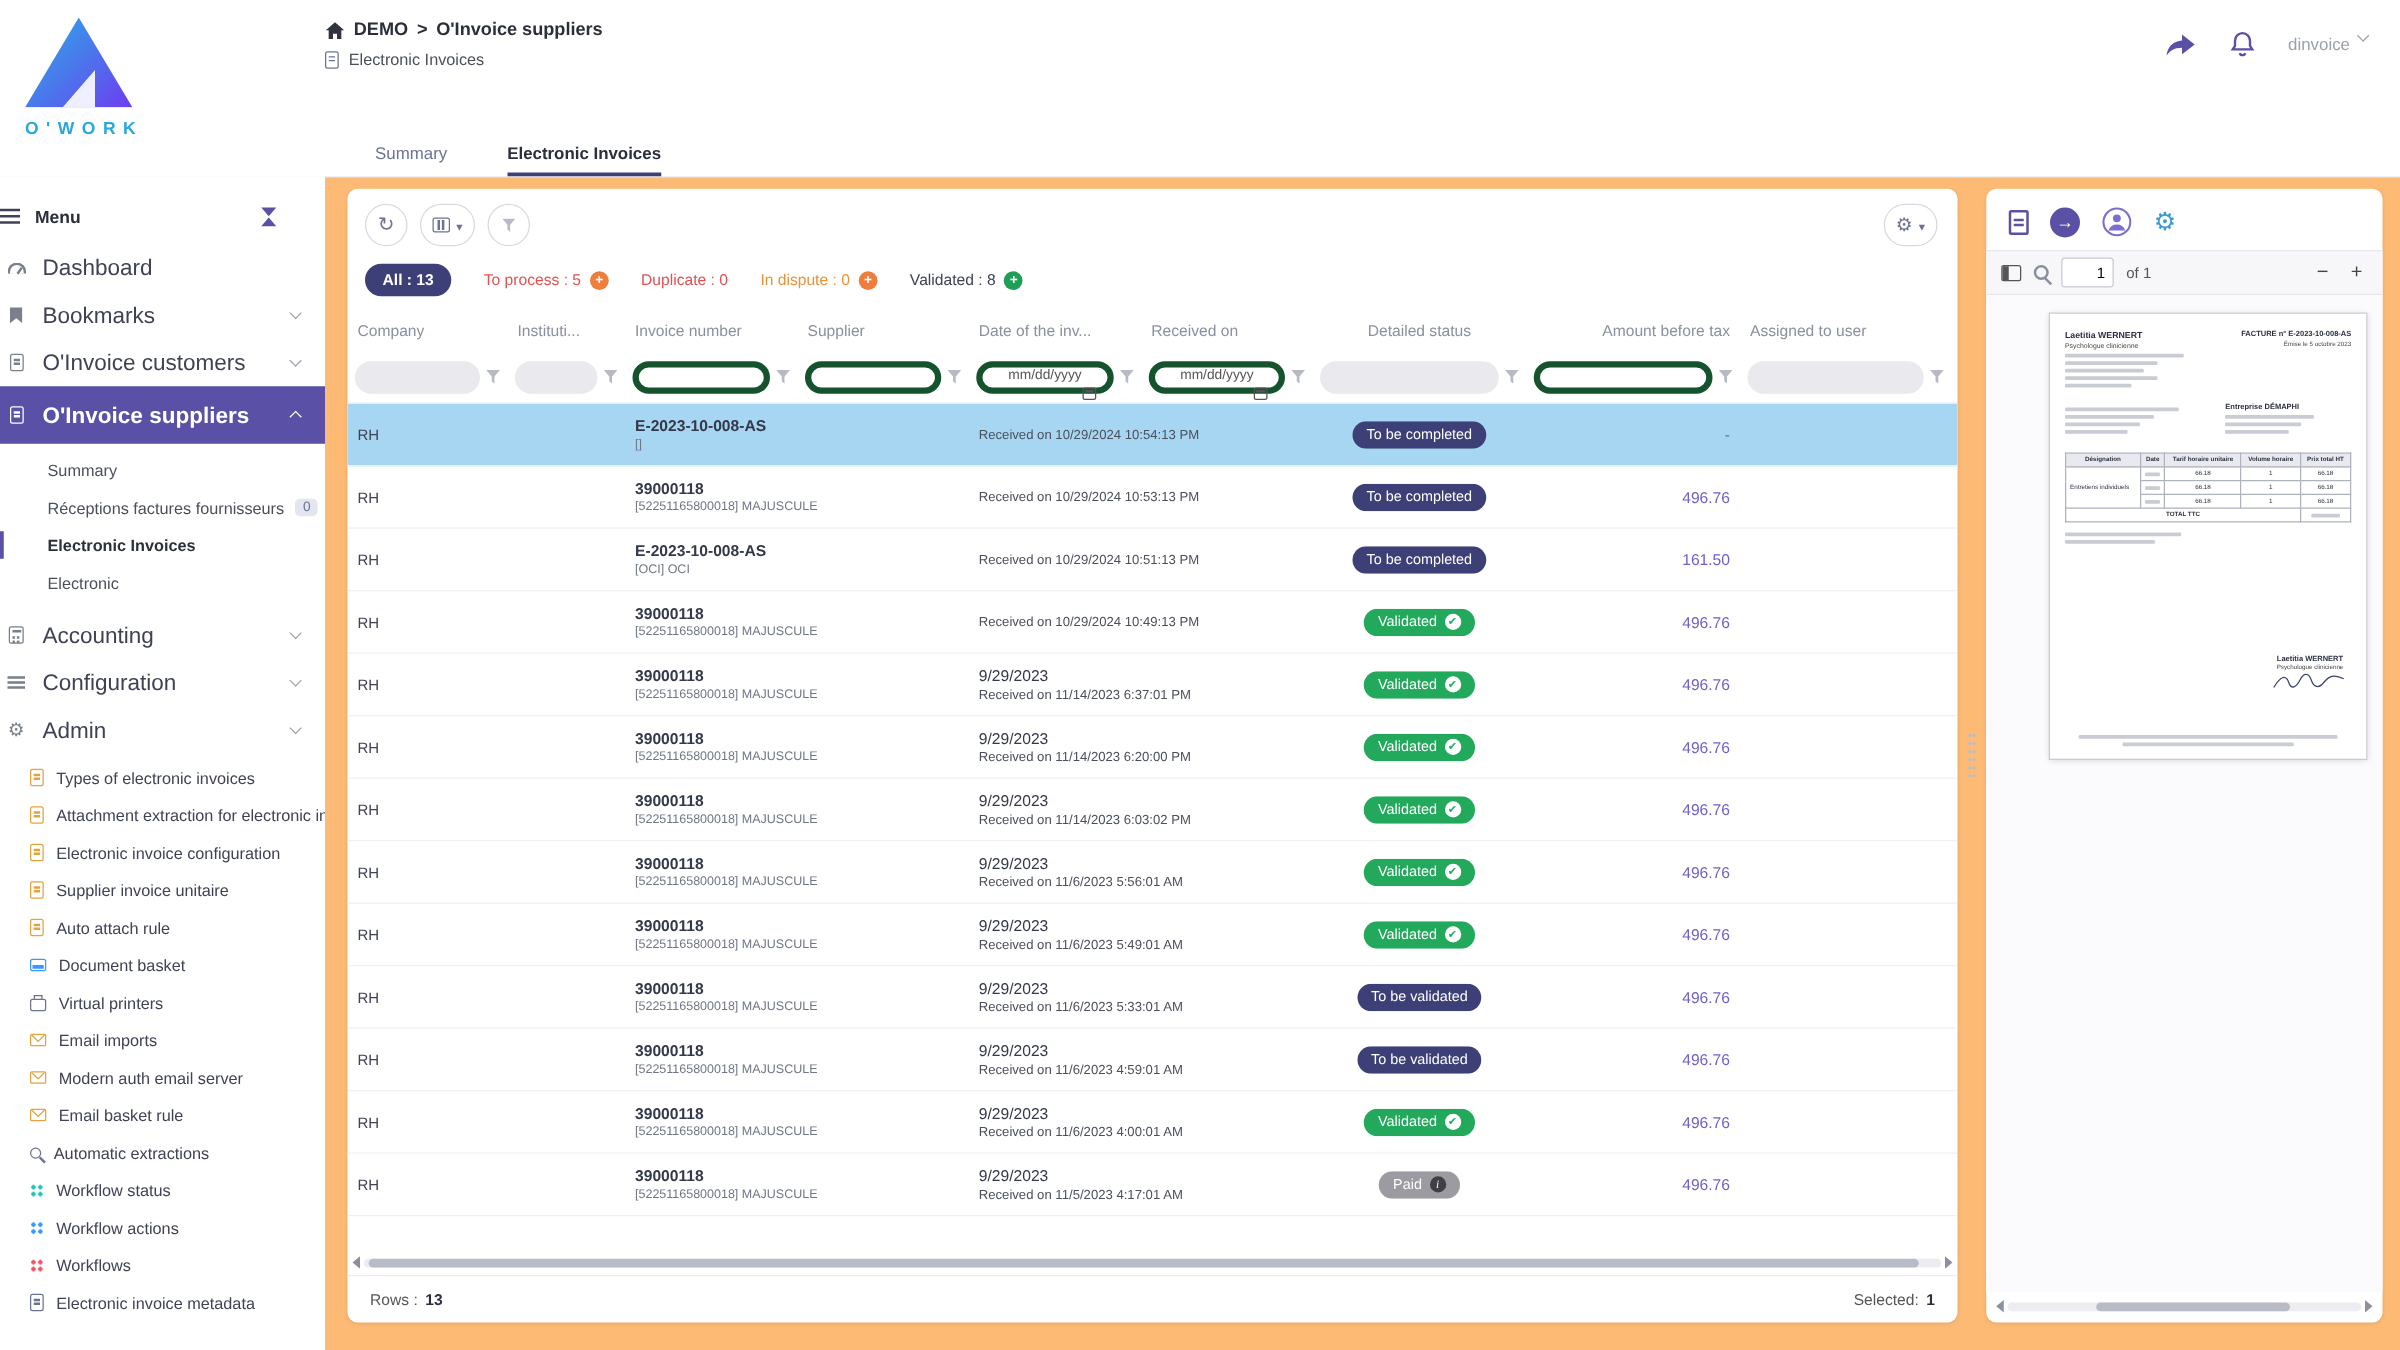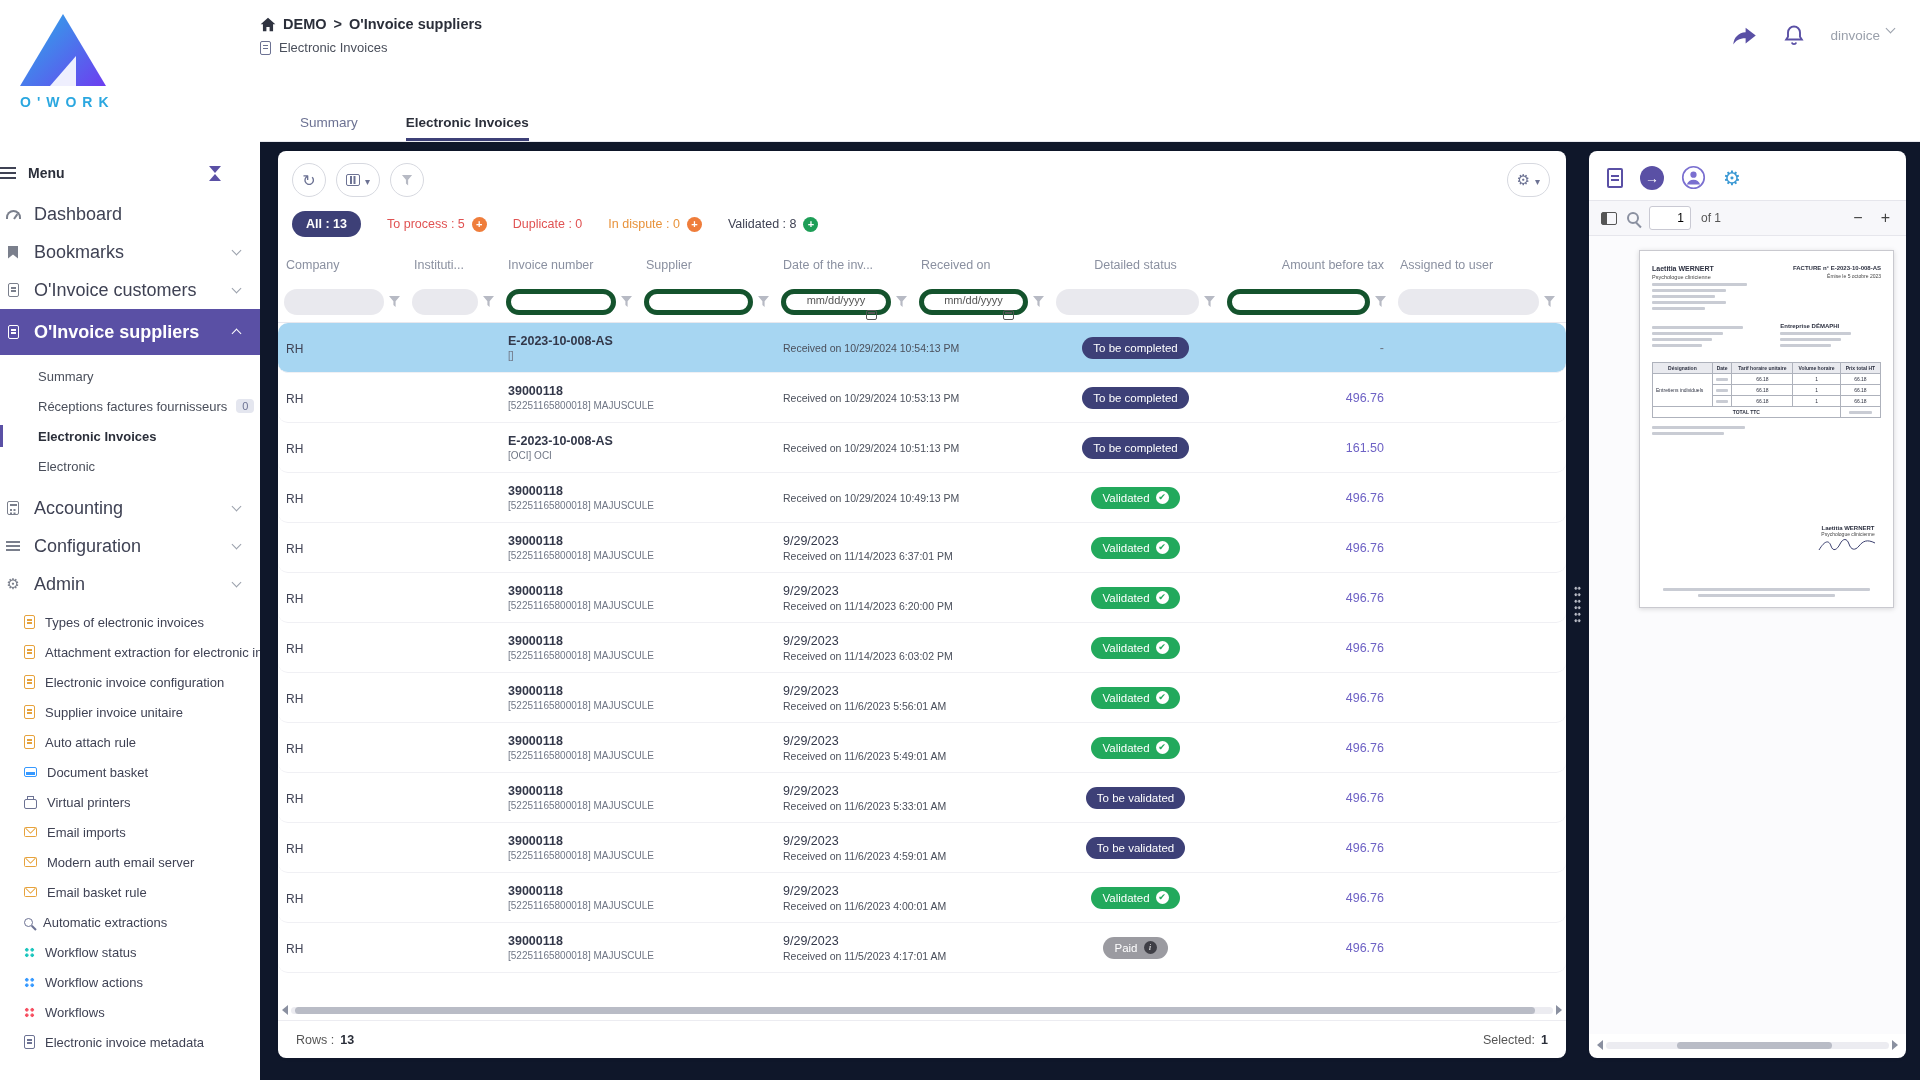--- a/index.html
+++ b/index.html
@@ -104,21 +104,21 @@
   .funnel { width:11px; height:11px; background:#b7bac4; clip-path:polygon(0 0,100% 0,60% 48%,60% 100%,40% 82%,40% 48%); flex-shrink:0; }
   .glyph-refresh::before { content:"↻"; font-size:16px; }
   .glyph-caret::before { content:"▾"; font-size:10px; }
   .glyph-gear::before { content:"⚙"; font-size:15px; }
   .glyph-gear-lg::before { content:"⚙"; font-size:20px; }
   .glyph-arrow::before { content:"→"; font-size:14px; color:#fff; }
   .glyph-minus::before { content:"−"; font-size:16px; }
   .glyph-plus::before { content:"+"; font-size:16px; }
 
   
-  .main { background:#0f172a; display:flex; gap:8px; padding:10px 14px 22px 18px; overflow:hidden; }
+  .main { background:#fdba74; display:flex; gap:8px; padding:10px 14px 22px 18px; overflow:hidden; }
   .table-card { flex:1; background:#fff; border-radius:8px; box-shadow:0 1px 3px rgba(40,40,60,.10); display:flex; flex-direction:column; min-width:0; }
   .split { align-self:center; width:7px; height:40px; background:radial-gradient(circle,#b9bcc6 1.2px,transparent 1.5px) 0 0/3.5px 6.5px; cursor:col-resize; flex-shrink:0; }
   .pdf-card { width:317px; background:#fff; border-radius:8px; box-shadow:0 1px 3px rgba(40,40,60,.10); display:flex; flex-direction:column; flex-shrink:0; padding-top:6px; }
 
   
   .t-toolbar { height:58px; display:flex; align-items:center; padding:0 16px 0 14px; }
   .tbtn { height:34px; min-width:34px; border:1px solid #d7d9e0; border-radius:17px; background:#fff; display:flex;
     align-items:center; justify-content:center; gap:5px; color:#6c7293; padding:0 9px; cursor:pointer; margin-right:10px; }
   .tbtn.right { margin-left:auto; margin-right:0; }
 
@@ -144,21 +144,21 @@
   .tfilters { height:42px; border-bottom:1px solid #e8e8ee; align-items:center; }
   .fcell { padding:0 6px; display:flex; align-items:center; gap:5px; flex-shrink:0; }
   .fbox { flex:1; height:26px; border-radius:13px; display:flex; align-items:center; padding:0 9px; gap:4px; min-width:0; }
   .fbox.gray { background:#e9e9ee; }
   .fbox.white, .fbox.date { background:#fff; border:5px solid #14532d;flex-direction:column; }
   .finput { border:0; outline:0; background:transparent; width:100%; font-size:12px; min-width:0; font-family:inherit; }
   .dateval { font-size:11px; color:#555; white-space:nowrap; }
   .dateval:empty { display:none; }
   .fbox.date .cal { display:block; }
   .tbody { flex:1; overflow:hidden; }
-  .trow { height:50px; align-items:center; border-bottom:1px solid #f0f0f4; cursor:pointer;border-radius:10px; }
+  .trow { height:50px; align-items:center; border-bottom:1px solid #f0f0f4; cursor:pointer; }
   .trow.selected { background:#a7d6f2; }
   .cell { padding:0 8px; flex-shrink:0; overflow:hidden; }
   .colstack { display:flex; flex-direction:column; justify-content:center; gap:2px; overflow:visible; }
   .ctext { font-size:12px; color:#3f4254; }
   .inv { font-weight:bold; font-size:12.5px; color:#33384a; white-space:nowrap; }
   .sub { font-size:10px; color:#6f7685; white-space:nowrap; }
   .sub:empty { display:none; }
   .dmain { font-size:12.5px; color:#33384a; }
   .dmain:empty { display:none; }
   .drecv { font-size:10.5px; color:#4a4f5b; white-space:nowrap; }

